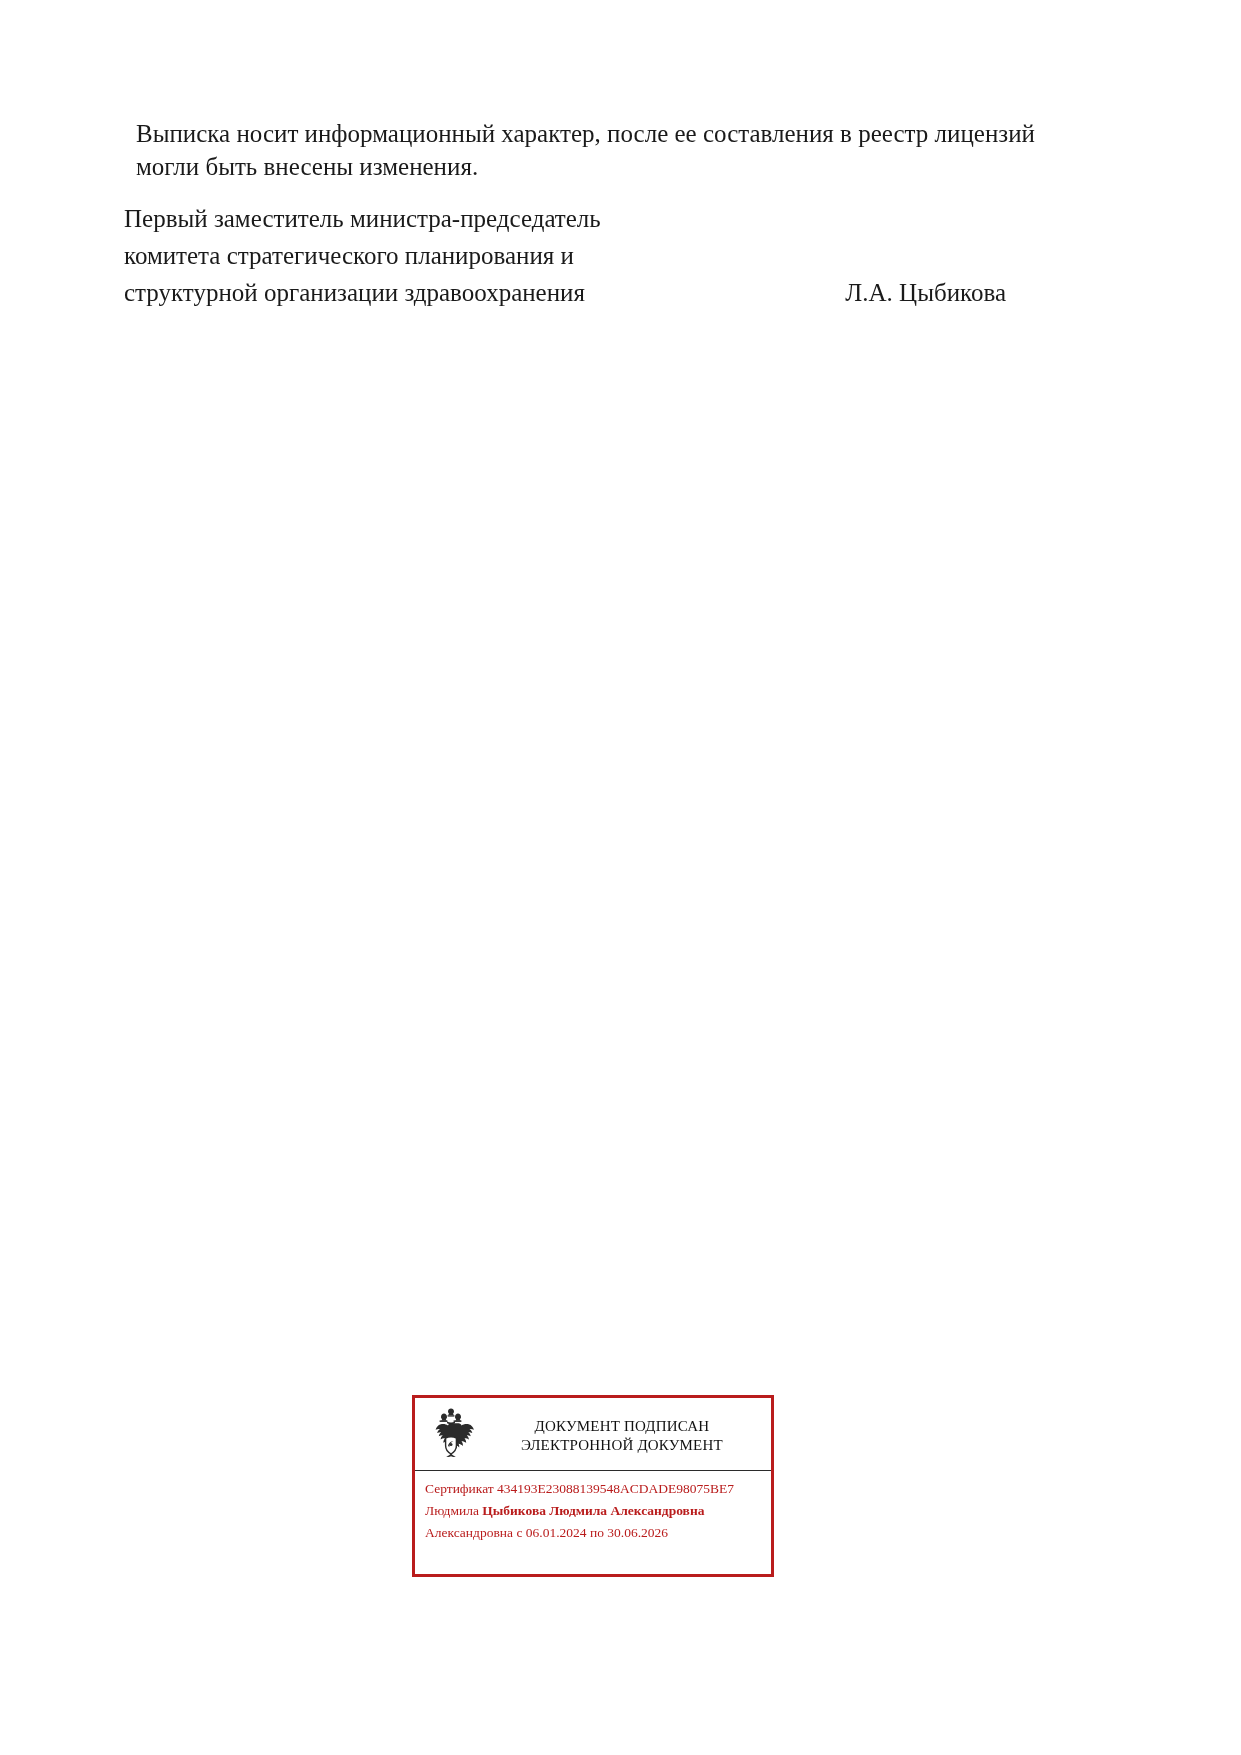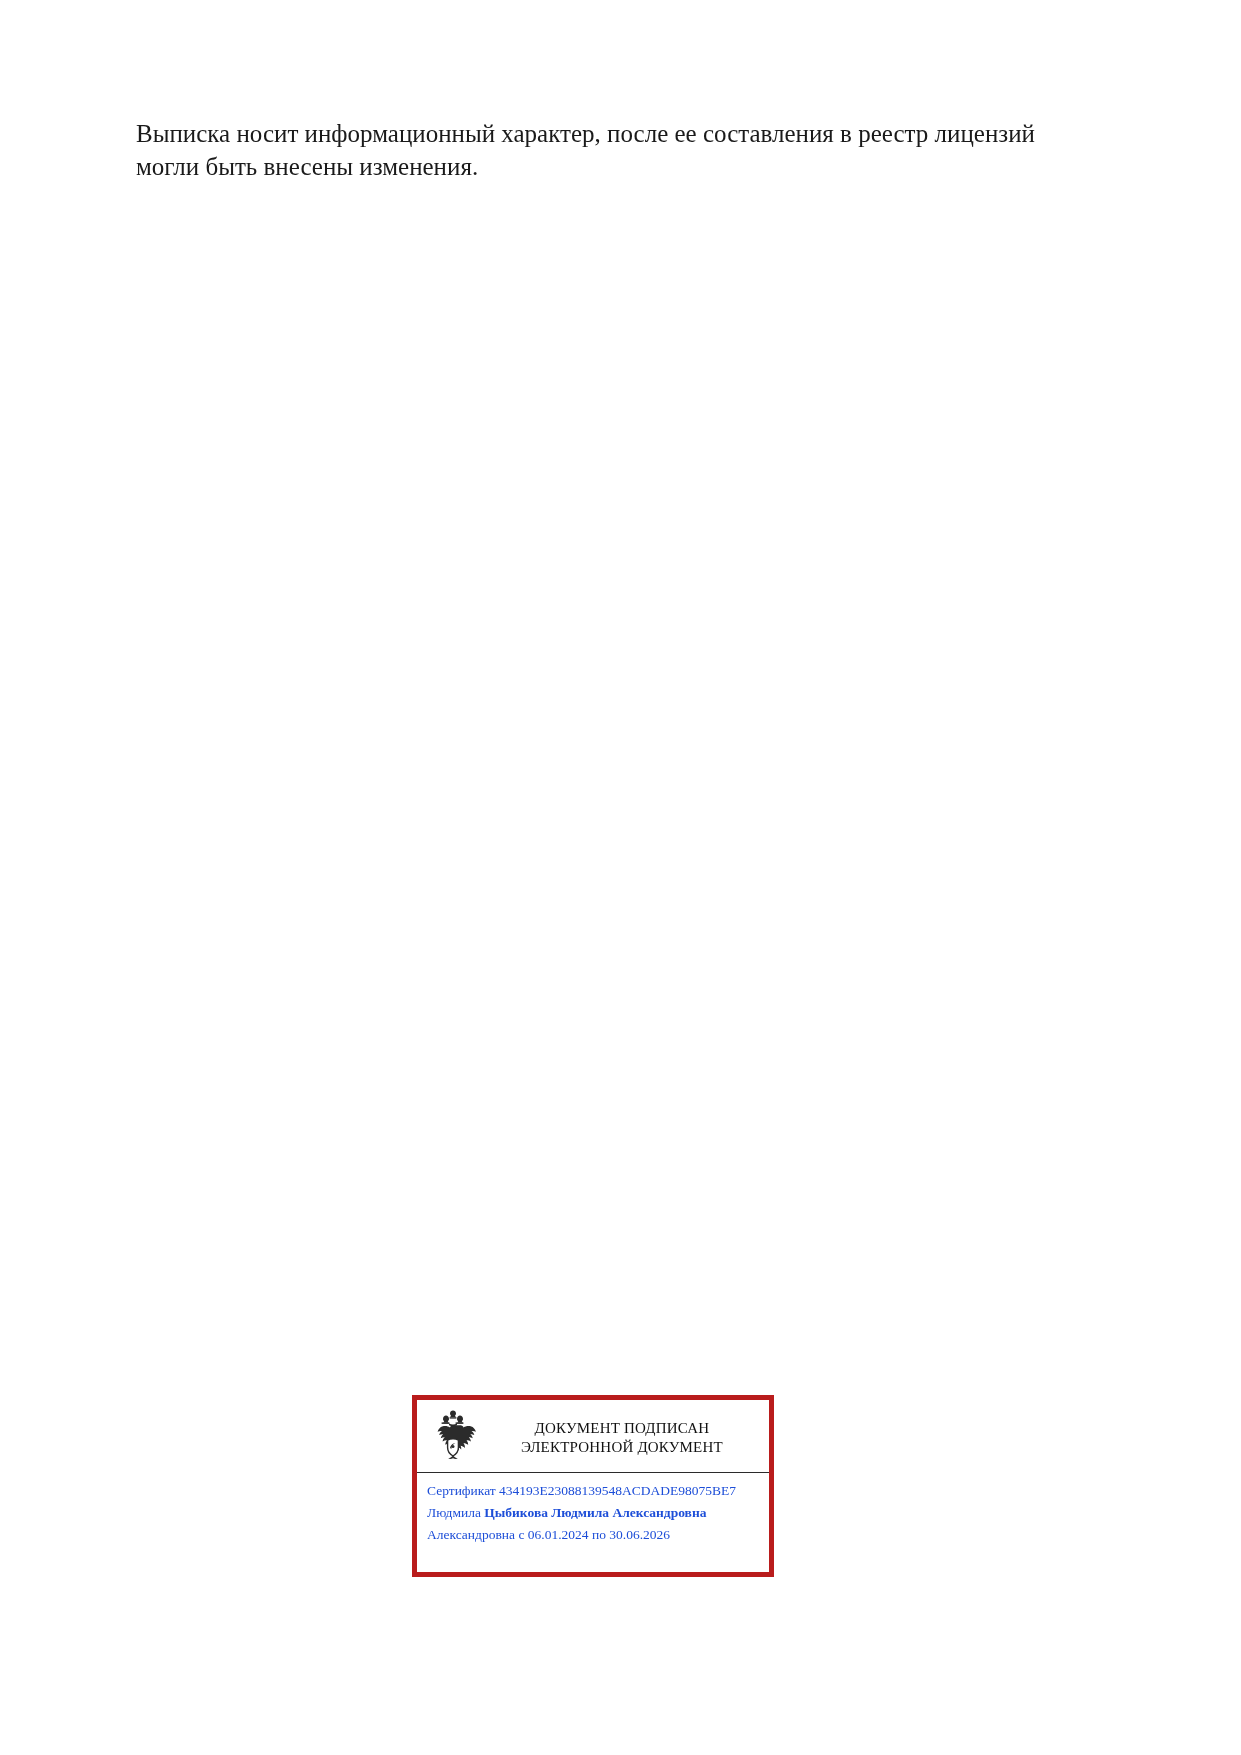--- a/index.html
+++ b/index.html
@@ -61,21 +61,21 @@
     padding-right: 108px;
   }
 
   
   .stamp {
     position: absolute;
     left: 412px;
     top: 1395px;
     width: 362px;
     height: 182px;
-    border: 5px solid #b91c1c;
+    border: 3px solid #b91c1c;
     box-sizing: border-box;
     background: #ffffff;
   }
 
   .stamp-top {
     display: flex;
     align-items: center;
     padding: 8px 10px 4px 12px;
     height: 72px;
     box-sizing: border-box;
@@ -100,39 +100,49 @@
   .stamp-rule {
     height: 1px;
     background: #2b2b2b;
     margin: 0;
   }
 
   .stamp-details {
     padding: 7px 0 6px 10px;
     font-size: 13.5px;
     line-height: 1.62;
-    color: #1d4ed8;
+    color: #b91c1c;
     font-family: Liberation Serif, serif;
   }
 
   .stamp-details .bold {
     font-weight: bold;
   }
 
   .stamp-line {
     white-space: nowrap;
   }
 </style>
 </head>
 <body>
 
 <div class="page">
 
   <p class="notice">Выписка носит информационный характер, после ее составления в реестр лицензий могли быть внесены изменения.</p>
 
+  <div class="signature-block">
+    <div class="signature-lines">
+      <div>Первый заместитель министра-председатель</div>
+      <div>комитета стратегического планирования и</div>
+      <div class="sig-row">
+        <span class="sig-title-last">структурной организации здравоохранения</span>
+        <span class="sig-name">Л.А. Цыбикова</span>
+      </div>
+    </div>
+  </div>
 
   <div class="stamp">
     <div class="stamp-top">
       <span class="stamp-emblem">
         <svg viewBox="0 0 48 56" width="48" height="56" aria-hidden="true">
           <g fill="#2b2b2b">
 
             <path d="M14 9c0-2 1.4-3.4 3-3.4S20 7 20 9c0 1-.5 1.8-1.2 2.3l1 1.4h-5.6l1-1.4C14.5 10.8 14 10 14 9z"></path>
             <path d="M28 9c0-2 1.4-3.4 3-3.4S34 7 34 9c0 1-.5 1.8-1.2 2.3l1 1.4h-5.6l1-1.4C28.5 10.8 28 10 28 9z"></path>
             <path d="M21 3.6c0-1.7 1.3-3 3-3s3 1.3 3 3c0 .9-.4 1.7-1 2.2l.8 1.2h-5.6l.8-1.2c-.6-.5-1-1.3-1-2.2z"></path>

